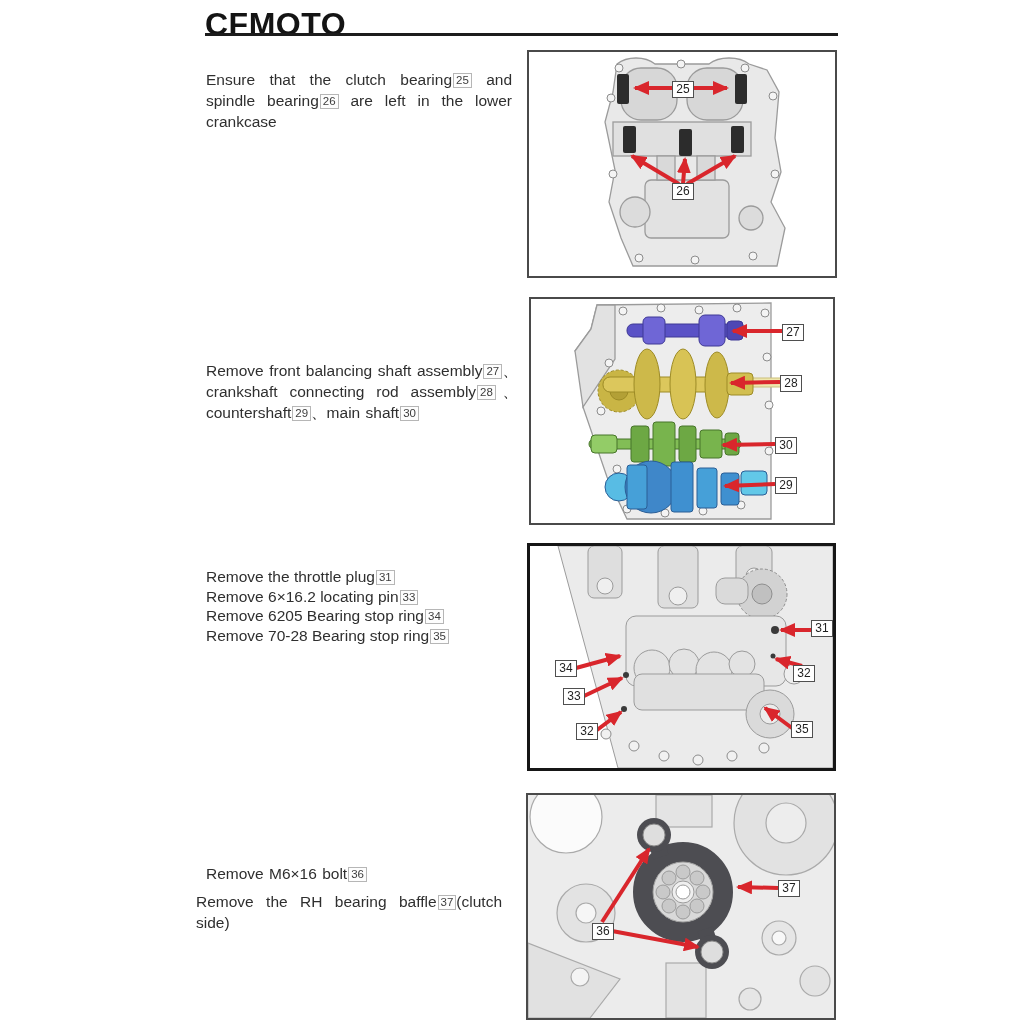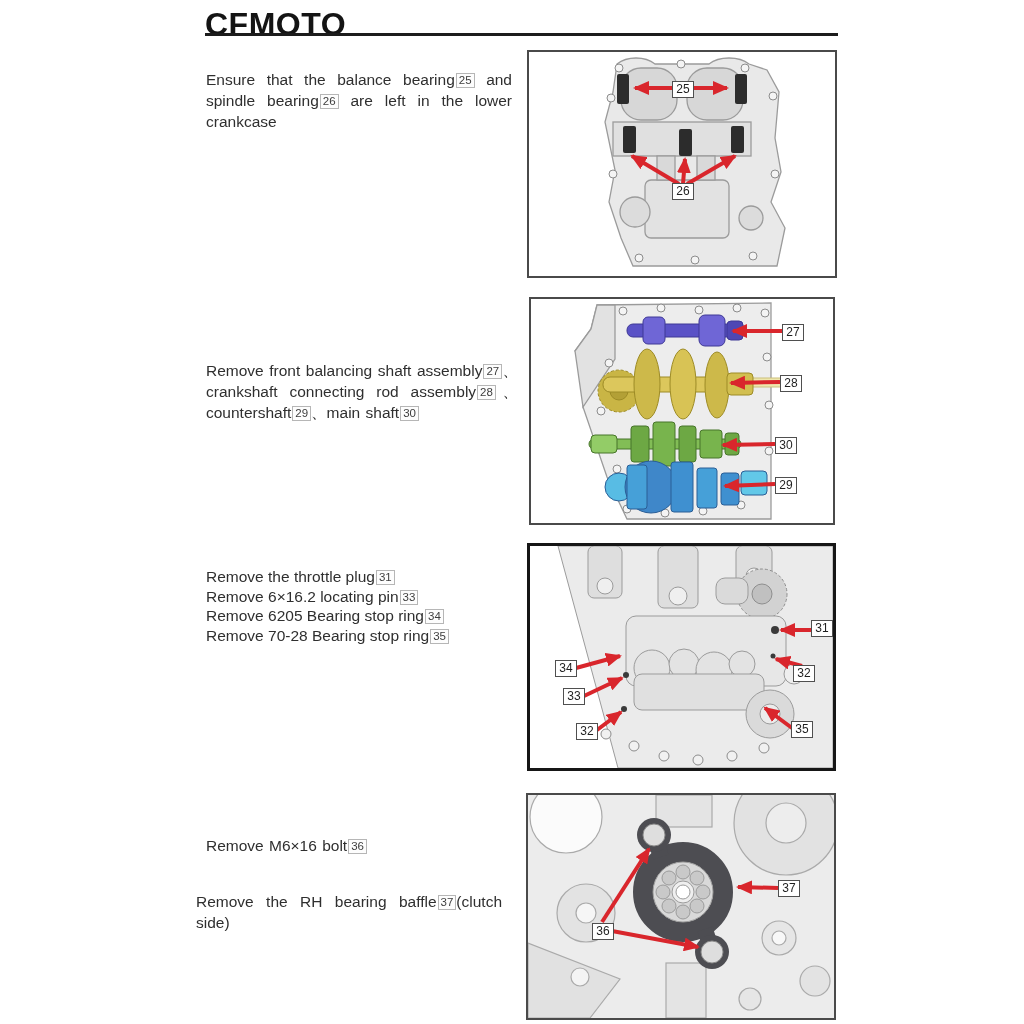--- a/index.html
+++ b/index.html
@@ -1,35 +1,35 @@
 <!DOCTYPE html>
 <html><head>
 <meta charset="utf-8">
 <style>
   html,body{margin:0;padding:0;}
   body{width:1024px;height:1024px;background:#ffffff;font-family:"Liberation Sans",sans-serif;color:#2f2f2f;position:relative;overflow:hidden;}
   .brand{position:absolute;left:205px;top:6px;font-size:32px;font-weight:bold;letter-spacing:.5px;color:#141414;}
   .brand-rule{position:absolute;left:205px;top:33px;width:633px;height:3px;background:#1c1c1c;}
   .para{position:absolute;font-size:15.5px;line-height:21px;text-align:justify;word-spacing:1px;}
-  .plain{text-align:left;}
+  .plain{text-align:left;margin-top:28px;}
   .linelist{position:absolute;font-size:15.5px;line-height:19.6px;}
   .ref{display:inline-block;font-size:11.5px;line-height:13px;border:1px solid #b6b6b6;background:#fdfdfd;padding:0 2px;margin-left:1px;vertical-align:1px;color:#3d3d3d;}
   .fig{position:absolute;background:#fff;}
   .fig-thin{border:2px solid #4a4a4a;}
   .fig-thick{border:3px solid #161616;}
   .fig svg{position:absolute;left:0;top:0;}
   .callout{position:absolute;width:20px;height:15px;border:1px solid #4f4f4f;background:#fff;font-size:12px;line-height:15px;text-align:center;color:#1f1f1f;}
 </style>
 </head>
 <body>
 
 <div class="brand">CFMOTO</div>
 <div class="brand-rule"></div>
 
-<div class="para" style="left:206px;top:69px;width:306px;"><span>Ensure that the balance bearing</span><span class="ref">25</span><span> and spindle bearing</span><span class="ref">26</span><span> are left in the lower crankcase</span></div>
+<div class="para" style="left:206px;top:69px;width:306px;"><span>Ensure that the clutch bearing</span><span class="ref">25</span><span> and spindle bearing</span><span class="ref">26</span><span> are left in the lower crankcase</span></div>
 
 <div class="para" style="left:206px;top:318px;width:312px;margin-top:42px;"><span>Remove front balancing shaft assembly</span><span class="ref">27</span><span>、crankshaft connecting rod assembly</span><span class="ref">28</span><span>、countershaft</span><span class="ref">29</span><span>、main shaft</span><span class="ref">30</span></div>
 
 <div class="linelist" style="left:206px;top:567px;width:330px;">
   <div><span>Remove the throttle plug</span><span class="ref">31</span></div>
   <div><span>Remove 6×16.2 locating pin</span><span class="ref">33</span></div>
   <div><span>Remove 6205 Bearing stop ring</span><span class="ref">34</span></div>
   <div><span>Remove 70-28 Bearing stop ring</span><span class="ref">35</span></div>
 </div>
 

